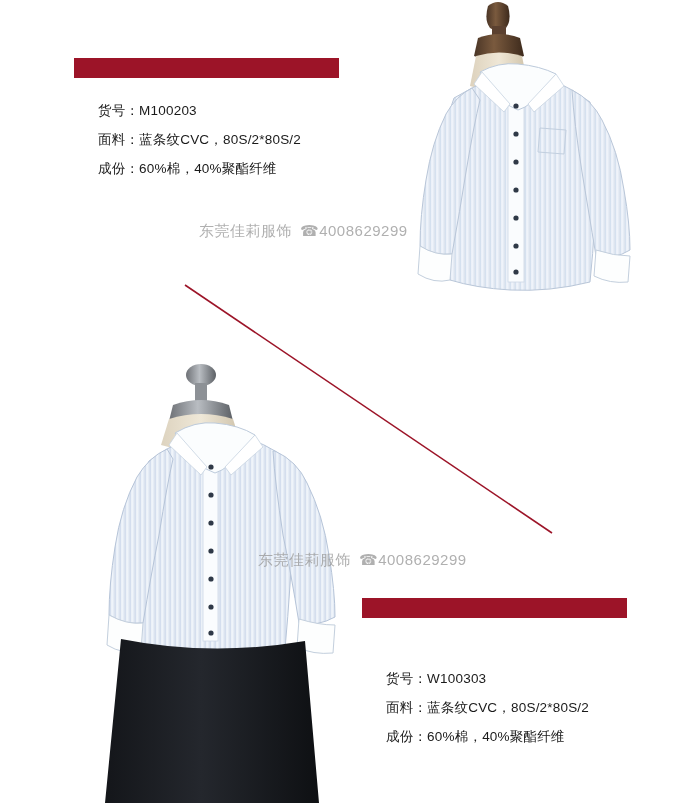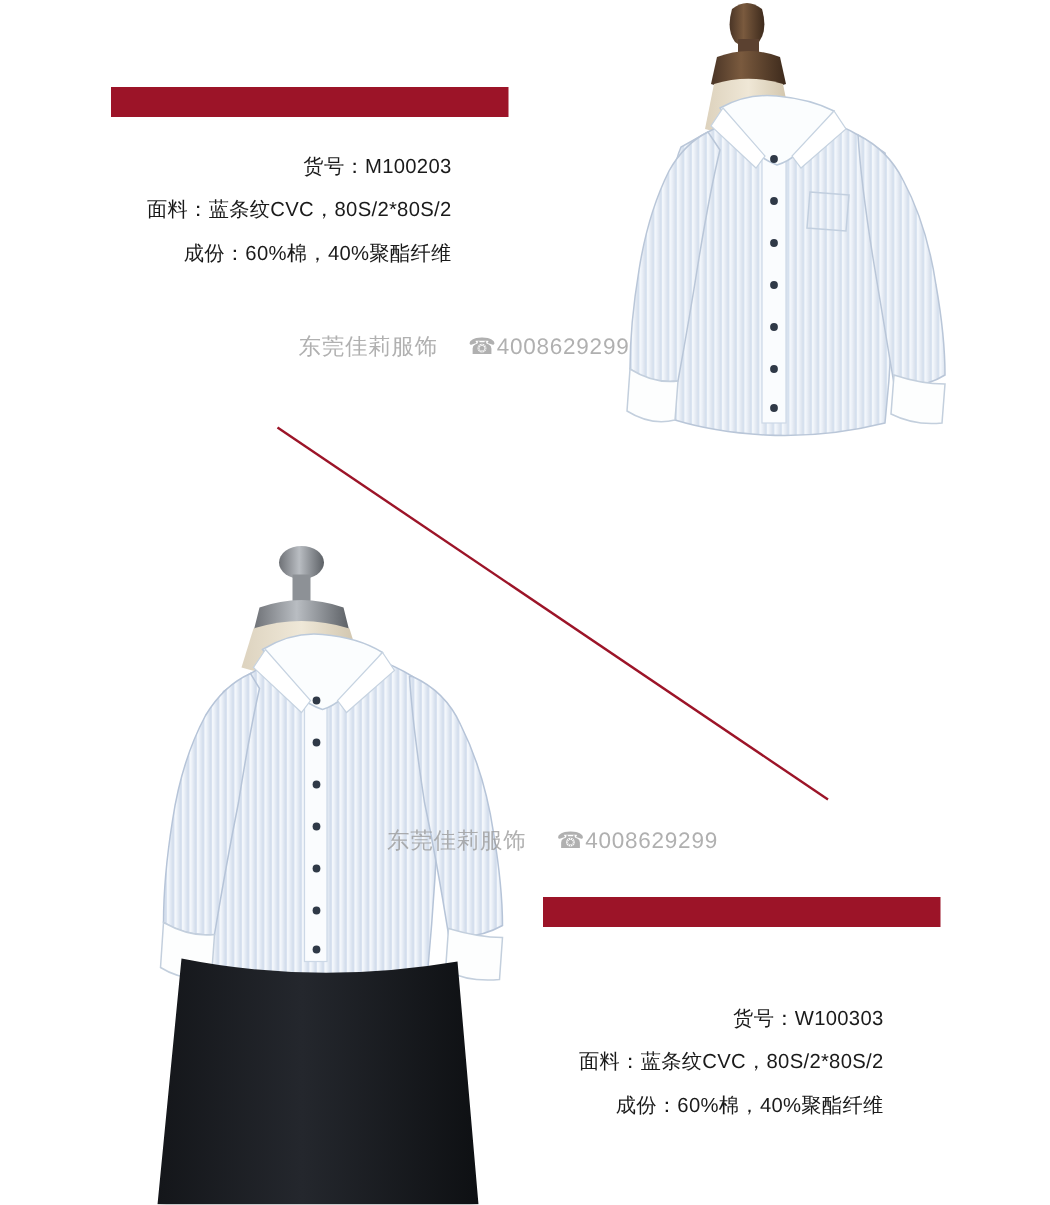--- a/index.html
+++ b/index.html
@@ -11,21 +11,20 @@
     height: 803px;
     background: #ffffff;
     font-family: "Liberation Sans", sans-serif;
     position: relative;
     overflow: hidden;
   }
   .page {
     position: relative;
     width: 700px;
     height: 803px;
-    text-align: right;
   }
 
   
   .red-bar {
     position: absolute;
     background: #9c1428;
   }
   #bar-top {
     left: 74px;
     top: 58px;
@@ -87,21 +86,21 @@
   }
   #watermark-1 {
     left: 199px;
     top: 222px;
   }
   #watermark-2 {
     left: 258px;
     top: 551px;
   }
   .wm-phone {
-    margin-left: 20px;
+    margin-left: 8px;
   }
 
   
   .photo {
     position: absolute;
   }
   #photo-mens {
     left: 380px;
     top: 0px;
     width: 280px;

